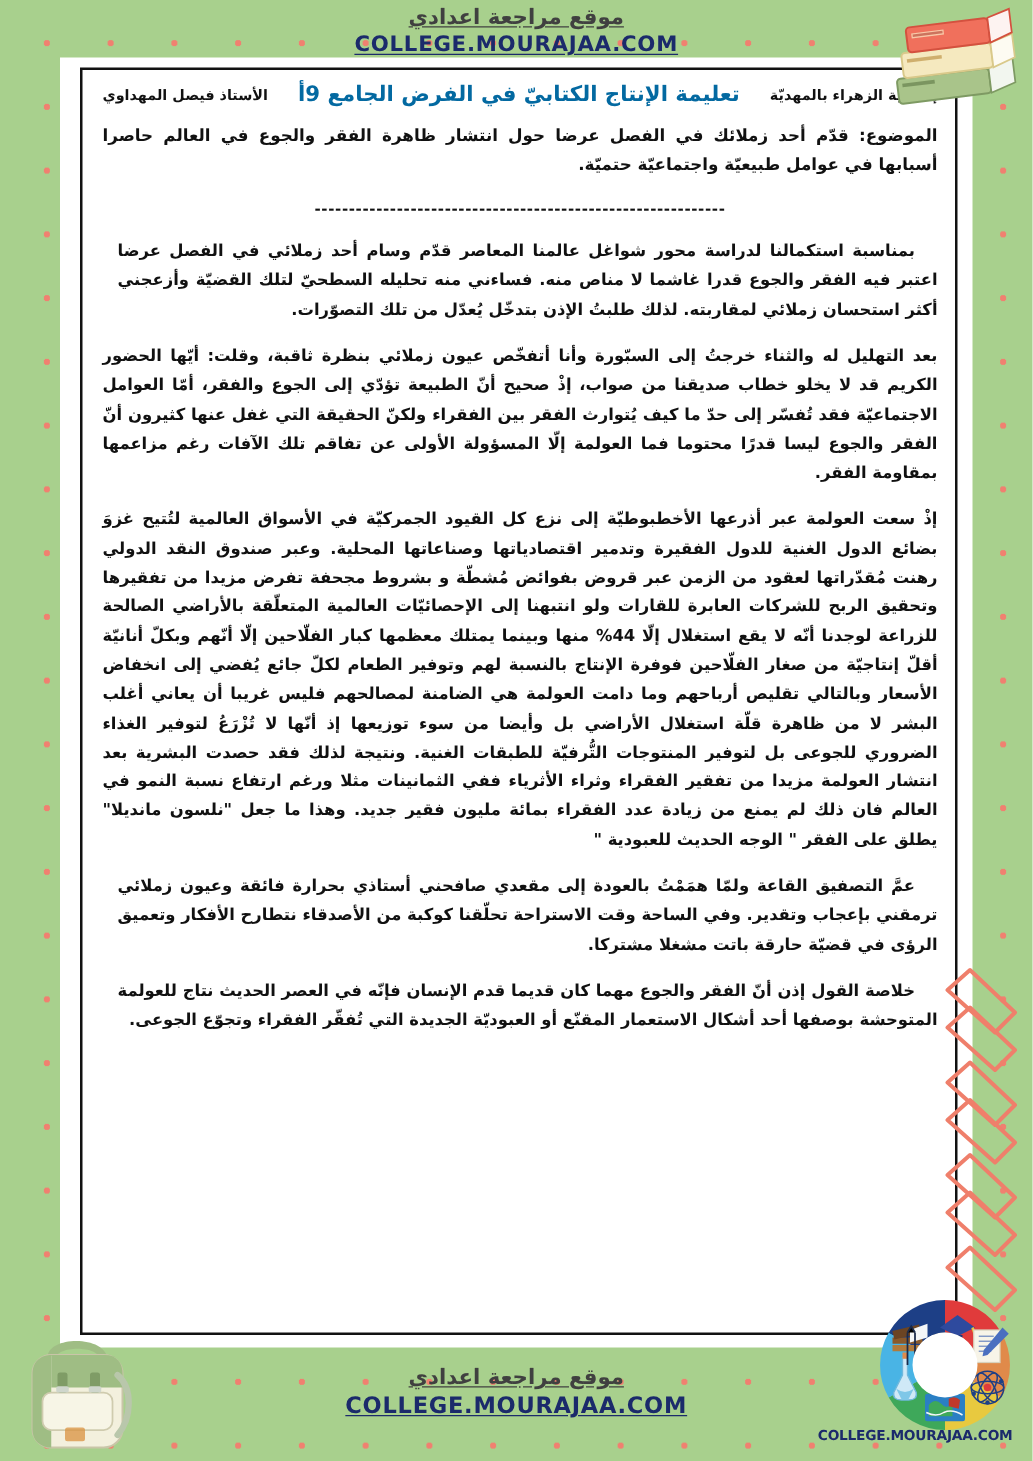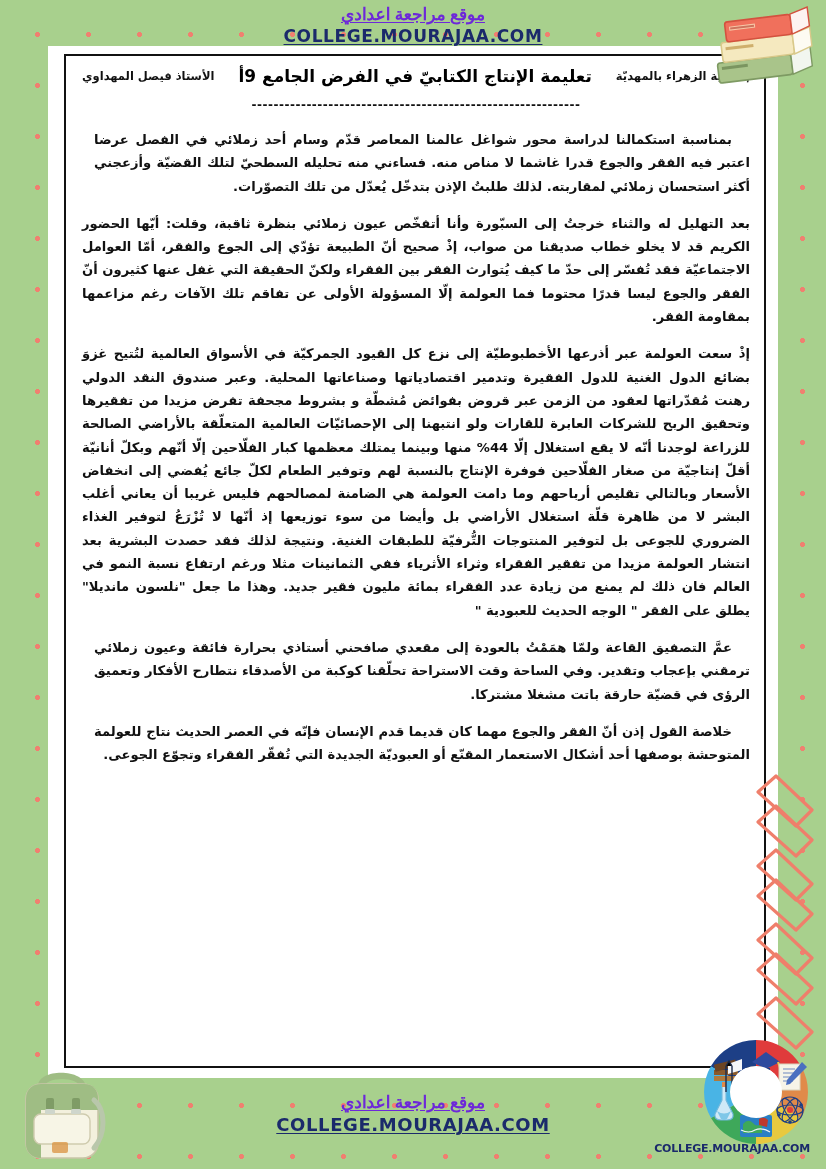--- a/index.html
+++ b/index.html
@@ -15,24 +15,23 @@
     background-image:radial-gradient(#f08070 2.6px, transparent 2.8px);
     background-size:51px 51px;background-position:12px 9px;
     pointer-events:none;
   }
 
   
   .brand-top{
     position:absolute;left:0;top:4px;width:826px;text-align:center;z-index:6;
   }
   .brand-ar{
-    font-size:17px;font-weight:700;color:#6d28d9;letter-spacing:.3px;
+    font-size:17px;font-weight:700;color:#404040;letter-spacing:.3px;
     text-decoration:underline;text-underline-offset:2px;line-height:1.25;
     direction:rtl;
-    font-family:Liberation Serif, serif;
   }
   .brand-url{
     font-size:17px;font-weight:700;color:#1b2a6b;letter-spacing:.6px;
     text-decoration:underline;text-underline-offset:2px;line-height:1.3;
     direction:ltr;font-family:"DejaVu Sans","Liberation Sans",sans-serif;
   }
 
   
   .paper{
     position:absolute;left:48px;top:46px;width:730px;height:1032px;
@@ -46,21 +45,21 @@
     position:absolute;left:34px;top:20px;right:28px;bottom:14px;
     direction:rtl;text-align:justify;
   }
 
   
   .hdr{
     display:flex;flex-direction:row-reverse;align-items:center;
     justify-content:space-between;gap:24px;margin-bottom:12px;
   }
   .hdr-teacher{font-size:11.5px;font-weight:700;color:#111;white-space:nowrap;}
-  .hdr-title{font-size:17px;font-weight:700;color:#000000;white-space:nowrap;}
+  .hdr-title{font-size:17px;font-weight:700;color:#0369a1;white-space:nowrap;}
   .hdr-school{font-size:11.5px;font-weight:700;color:#111;white-space:nowrap;}
 
   
   .subject{
     font-size:13.4px;font-weight:700;color:#111;line-height:1.72;
     text-align:justify;margin:2px 0 16px 0;
   }
   .instruction{
     font-size:13.4px;font-weight:700;color:#111;line-height:1.72;
     text-align:justify;margin:0 0 16px 0;
@@ -131,20 +130,21 @@
 <div class="paper">
   <div class="paper-frame"></div>
   <div class="paper-inner">
 
     <div class="hdr">
       <div class="hdr-teacher">الأستاذ فيصل المهداوي</div>
       <div class="hdr-title">تعليمة الإنتاج الكتابيّ في الفرض الجامع 9أ</div>
       <div class="hdr-school">إعدادية الزهراء بالمهديّة</div>
     </div>
 
+    <div class="subject">الموضوع: قدّم أحد زملائك في الفصل عرضا حول انتشار ظاهرة الفقر والجوع في العالم حاصرا أسبابها في عوامل طبيعيّة واجتماعيّة حتميّة.</div>
 
 
     <div class="divider">------------------------------------------------------------</div>
 
     <div class="para indent">بمناسبة استكمالنا لدراسة محور شواغل عالمنا المعاصر قدّم وسام أحد زملائي في الفصل عرضا اعتبر فيه الفقر والجوع قدرا غاشما لا مناص منه. فساءني منه تحليله السطحيّ لتلك القضيّة وأزعجني أكثر استحسان زملائي لمقاربته. لذلك طلبتُ الإذن بتدخّل يُعدّل من تلك التصوّرات.</div>
     <div class="para">بعد التهليل له والثناء خرجتُ إلى السبّورة وأنا أتفخّص عيون زملائي بنظرة ثاقبة، وقلت: أيّها الحضور الكريم قد لا يخلو خطاب صديقنا من صواب، إذْ صحيح أنّ الطبيعة تؤدّي إلى الجوع والفقر، أمّا العوامل الاجتماعيّة فقد تُفسّر إلى حدّ ما كيف يُتوارث الفقر بين الفقراء ولكنّ الحقيقة التي غفل عنها كثيرون أنّ الفقر والجوع ليسا قدرًا محتوما فما العولمة إلّا المسؤولة الأولى عن تفاقم تلك الآفات رغم مزاعمها بمقاومة الفقر.</div>
     <div class="para">إذْ سعت العولمة عبر أذرعها الأخطبوطيّة إلى نزع كل القيود الجمركيّة في الأسواق العالمية لتُتيح غزوَ بضائع الدول الغنية للدول الفقيرة وتدمير اقتصادياتها وصناعاتها المحلية. وعبر صندوق النقد الدولي رهنت مُقدّراتها لعقود من الزمن عبر قروض بفوائض مُشطّة و بشروط مجحفة تفرض مزيدا من تفقيرها وتحقيق الربح للشركات العابرة للقارات ولو انتبهنا إلى الإحصائيّات العالمية المتعلّقة بالأراضي الصالحة للزراعة لوجدنا أنّه لا يقع استغلال إلّا 44% منها وبينما يمتلك معظمها كبار الفلّاحين إلّا أنّهم وبكلّ أنانيّة أقلّ إنتاجيّة من صغار الفلّاحين فوفرة الإنتاج بالنسبة لهم وتوفير الطعام لكلّ جائع يُفضي إلى انخفاض الأسعار وبالتالي تقليص أرباحهم وما دامت العولمة هي الضامنة لمصالحهم فليس غريبا أن يعاني أغلب البشر لا من ظاهرة قلّة استغلال الأراضي بل وأيضا من سوء توزيعها إذ أنّها لا تُزْرَعُ لتوفير الغذاء الضروري للجوعى بل لتوفير المنتوجات التُّرفيّة للطبقات الغنية. ونتيجة لذلك فقد حصدت البشرية بعد انتشار العولمة مزيدا من تفقير الفقراء وثراء الأثرياء ففي الثمانينات مثلا ورغم ارتفاع نسبة النمو في العالم فان ذلك لم يمنع من زيادة عدد الفقراء بمائة مليون فقير جديد. وهذا ما جعل "نلسون مانديلا" يطلق على الفقر " الوجه الحديث للعبودية "</div>
     <div class="para indent">عمَّ التصفيق القاعة ولمّا همَمْتُ بالعودة إلى مقعدي صافحني أستاذي بحرارة فائقة وعيون زملائي ترمقني بإعجاب وتقدير. وفي الساحة وقت الاستراحة تحلّقنا كوكبة من الأصدقاء نتطارح الأفكار وتعميق الرؤى في قضيّة حارقة باتت مشغلا مشتركا.</div>
     <div class="para indent">خلاصة القول إذن أنّ الفقر والجوع مهما كان قديما قدم الإنسان فإنّه في العصر الحديث نتاج للعولمة المتوحشة بوصفها أحد أشكال الاستعمار المقنّع أو العبوديّة الجديدة التي تُفقّر الفقراء وتجوّع الجوعى.</div>
 

